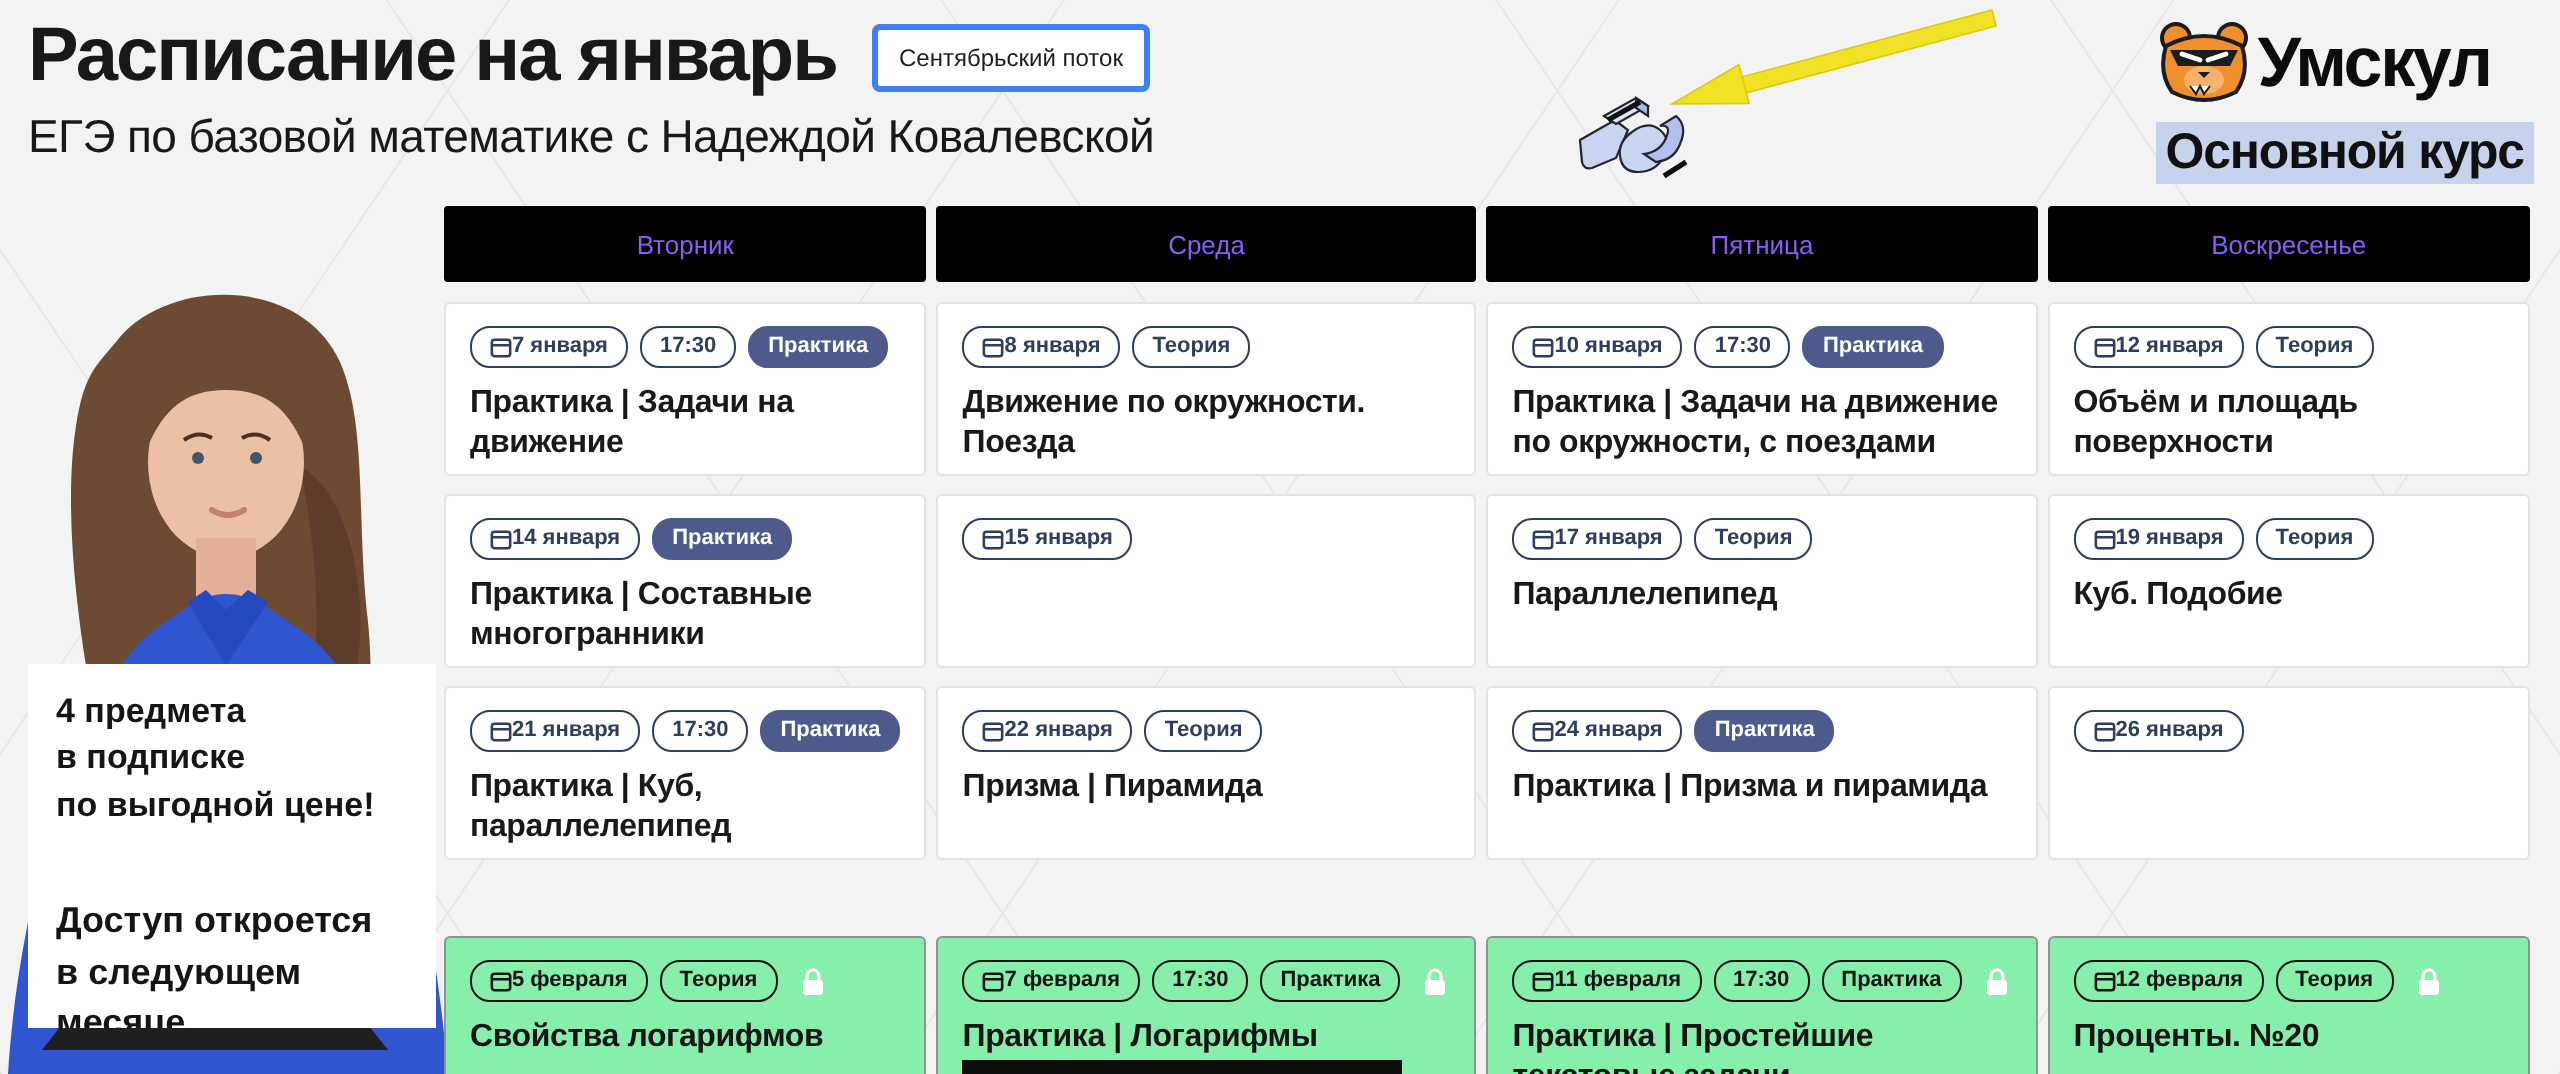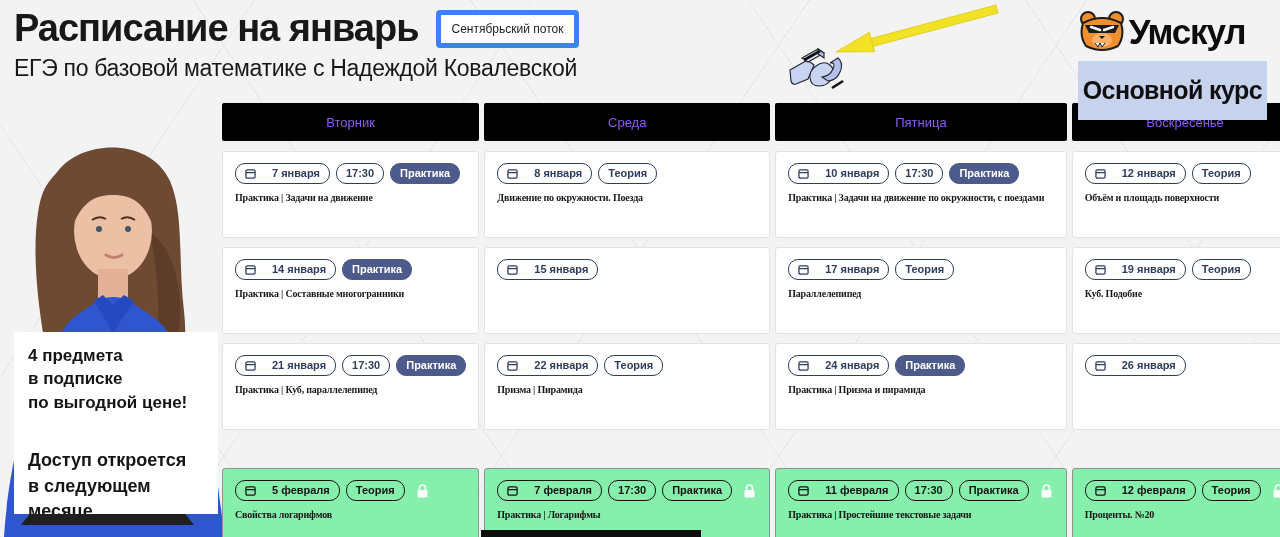--- a/index.html
+++ b/index.html
@@ -11,52 +11,52 @@
     content:""; position:absolute; inset:0; pointer-events:none; z-index:0;
     background-image:
       repeating-linear-gradient(56deg, #e7e7ea 0 1px, transparent 1px 230px),
       repeating-linear-gradient(-56deg, #e7e7ea 0 1px, transparent 1px 230px);
   }
 
   
   .page-header { position:absolute; left:14px; top:8px; z-index:5; }
   .title-row { display:flex; align-items:center; gap:17px; }
   .page-title { font-size:38px; font-weight:700; color:#181818; letter-spacing:-1px; line-height:1.1; }
-  .badge { background:#ffffff; border:5px solid #3b82f6; border-radius:4px; padding:7px 11px;
+  .badge { background:#ffffff; border:3px solid #3b82f6; border-radius:4px; padding:7px 11px;
            font-size:12px; font-weight:500; color:#1e1e1e; white-space:nowrap; }
   .subtitle { margin-top:5px; font-size:23px; font-weight:500; color:#181818; letter-spacing:-0.3px; }
 
   
   .brand { position:absolute; top:10px; right:13px; z-index:5; display:flex; flex-direction:column; }
   .logo-row { display:flex; align-items:center; gap:3px; }
   .brand-name { font-size:35px; font-weight:700; color:#0c0c0c; letter-spacing:-1.2px; }
-  .course-label { margin-top:7px; background:#c7d2ec; padding:15px 5px; font-size:25px; font-weight:700;
+  .course-label { margin-top:7px; background:#c7d2ec; padding:1px 5px; font-size:25px; font-weight:700;
                   color:#101010; letter-spacing:-0.6px; }
 
   
   .decor-arrow { position:absolute; left:822px; top:2px; z-index:4; }
   .decor-3d { position:absolute; left:782px; top:36px; z-index:4; }
 
   
   .board { position:absolute; left:222px; top:103px; width:1043px; z-index:2;
            display:grid; grid-template-columns:repeat(4,1fr); column-gap:5px; }
   .day-column { display:flex; flex-direction:column; }
   .day-header { background:#000; color:#8b5cf6; height:38px; border-radius:2px; margin-bottom:10px;
                 display:flex; align-items:center; justify-content:center; font-size:13px; font-weight:400; }
   .card { background:#fff; border:1px solid #e2e2e3; border-radius:3px; height:87px; margin-bottom:9px;
           padding:11px 12px; overflow:hidden; }
   .card.locked { background:#86efac; border-color:#929292;margin-top:29px; }
   .chip-row { display:flex; align-items:center; gap:6px; margin-bottom:8px; }
-  .chip { display:inline-flex; align-items:center; gap:16px; background:#fff; border:1.5px solid #2f3d5e;
+  .chip { display:inline-flex; align-items:center; gap:0; background:#fff; border:1.5px solid #2f3d5e;
           color:#2f3d5e; border-radius:10px; padding:4px 9px; font-size:11px; font-weight:700;
           line-height:1; white-space:nowrap; }
   .chip.filled { background:#4d5b8c; border-color:#4d5b8c; color:#fff; }
   .locked .chip { background:transparent; border-color:#141414; color:#141414; }
   .lock { display:inline-flex; margin-left:4px; }
-  .card-title { font-size:10px; font-weight:700; color:#191919; line-height:1.25; letter-spacing:-0.2px;font-family:Liberation Serif, serif; }
+  .card-title { font-size:16px; font-weight:700; color:#191919; line-height:1.25; letter-spacing:-0.2px; }
   .locked .card-title { color:#151515; }
 
   
   .teacher { position:absolute; left:0; top:143px; z-index:1; }
   .promo { position:absolute; left:14px; background:#fff; z-index:3; color:#151515; }
   .promo1 { top:332px; width:204px; height:110px; padding:12px 10px 0 14px; font-size:17px; font-weight:700; line-height:1.38; }
   .promo2 { top:430px; width:204px; height:84px; padding:18px 8px 0 14px; font-size:18px; font-weight:700; line-height:1.42; }
   .stand { position:absolute; left:21px; top:514px; width:173px; height:11px; background:#1f1f1f; z-index:4;
            clip-path:polygon(5% 0, 95% 0, 100% 100%, 0 100%); }
   .bottom-bar { position:absolute; left:481px; top:530px; width:220px; height:7px; background:#0d0d0d; z-index:4; }

